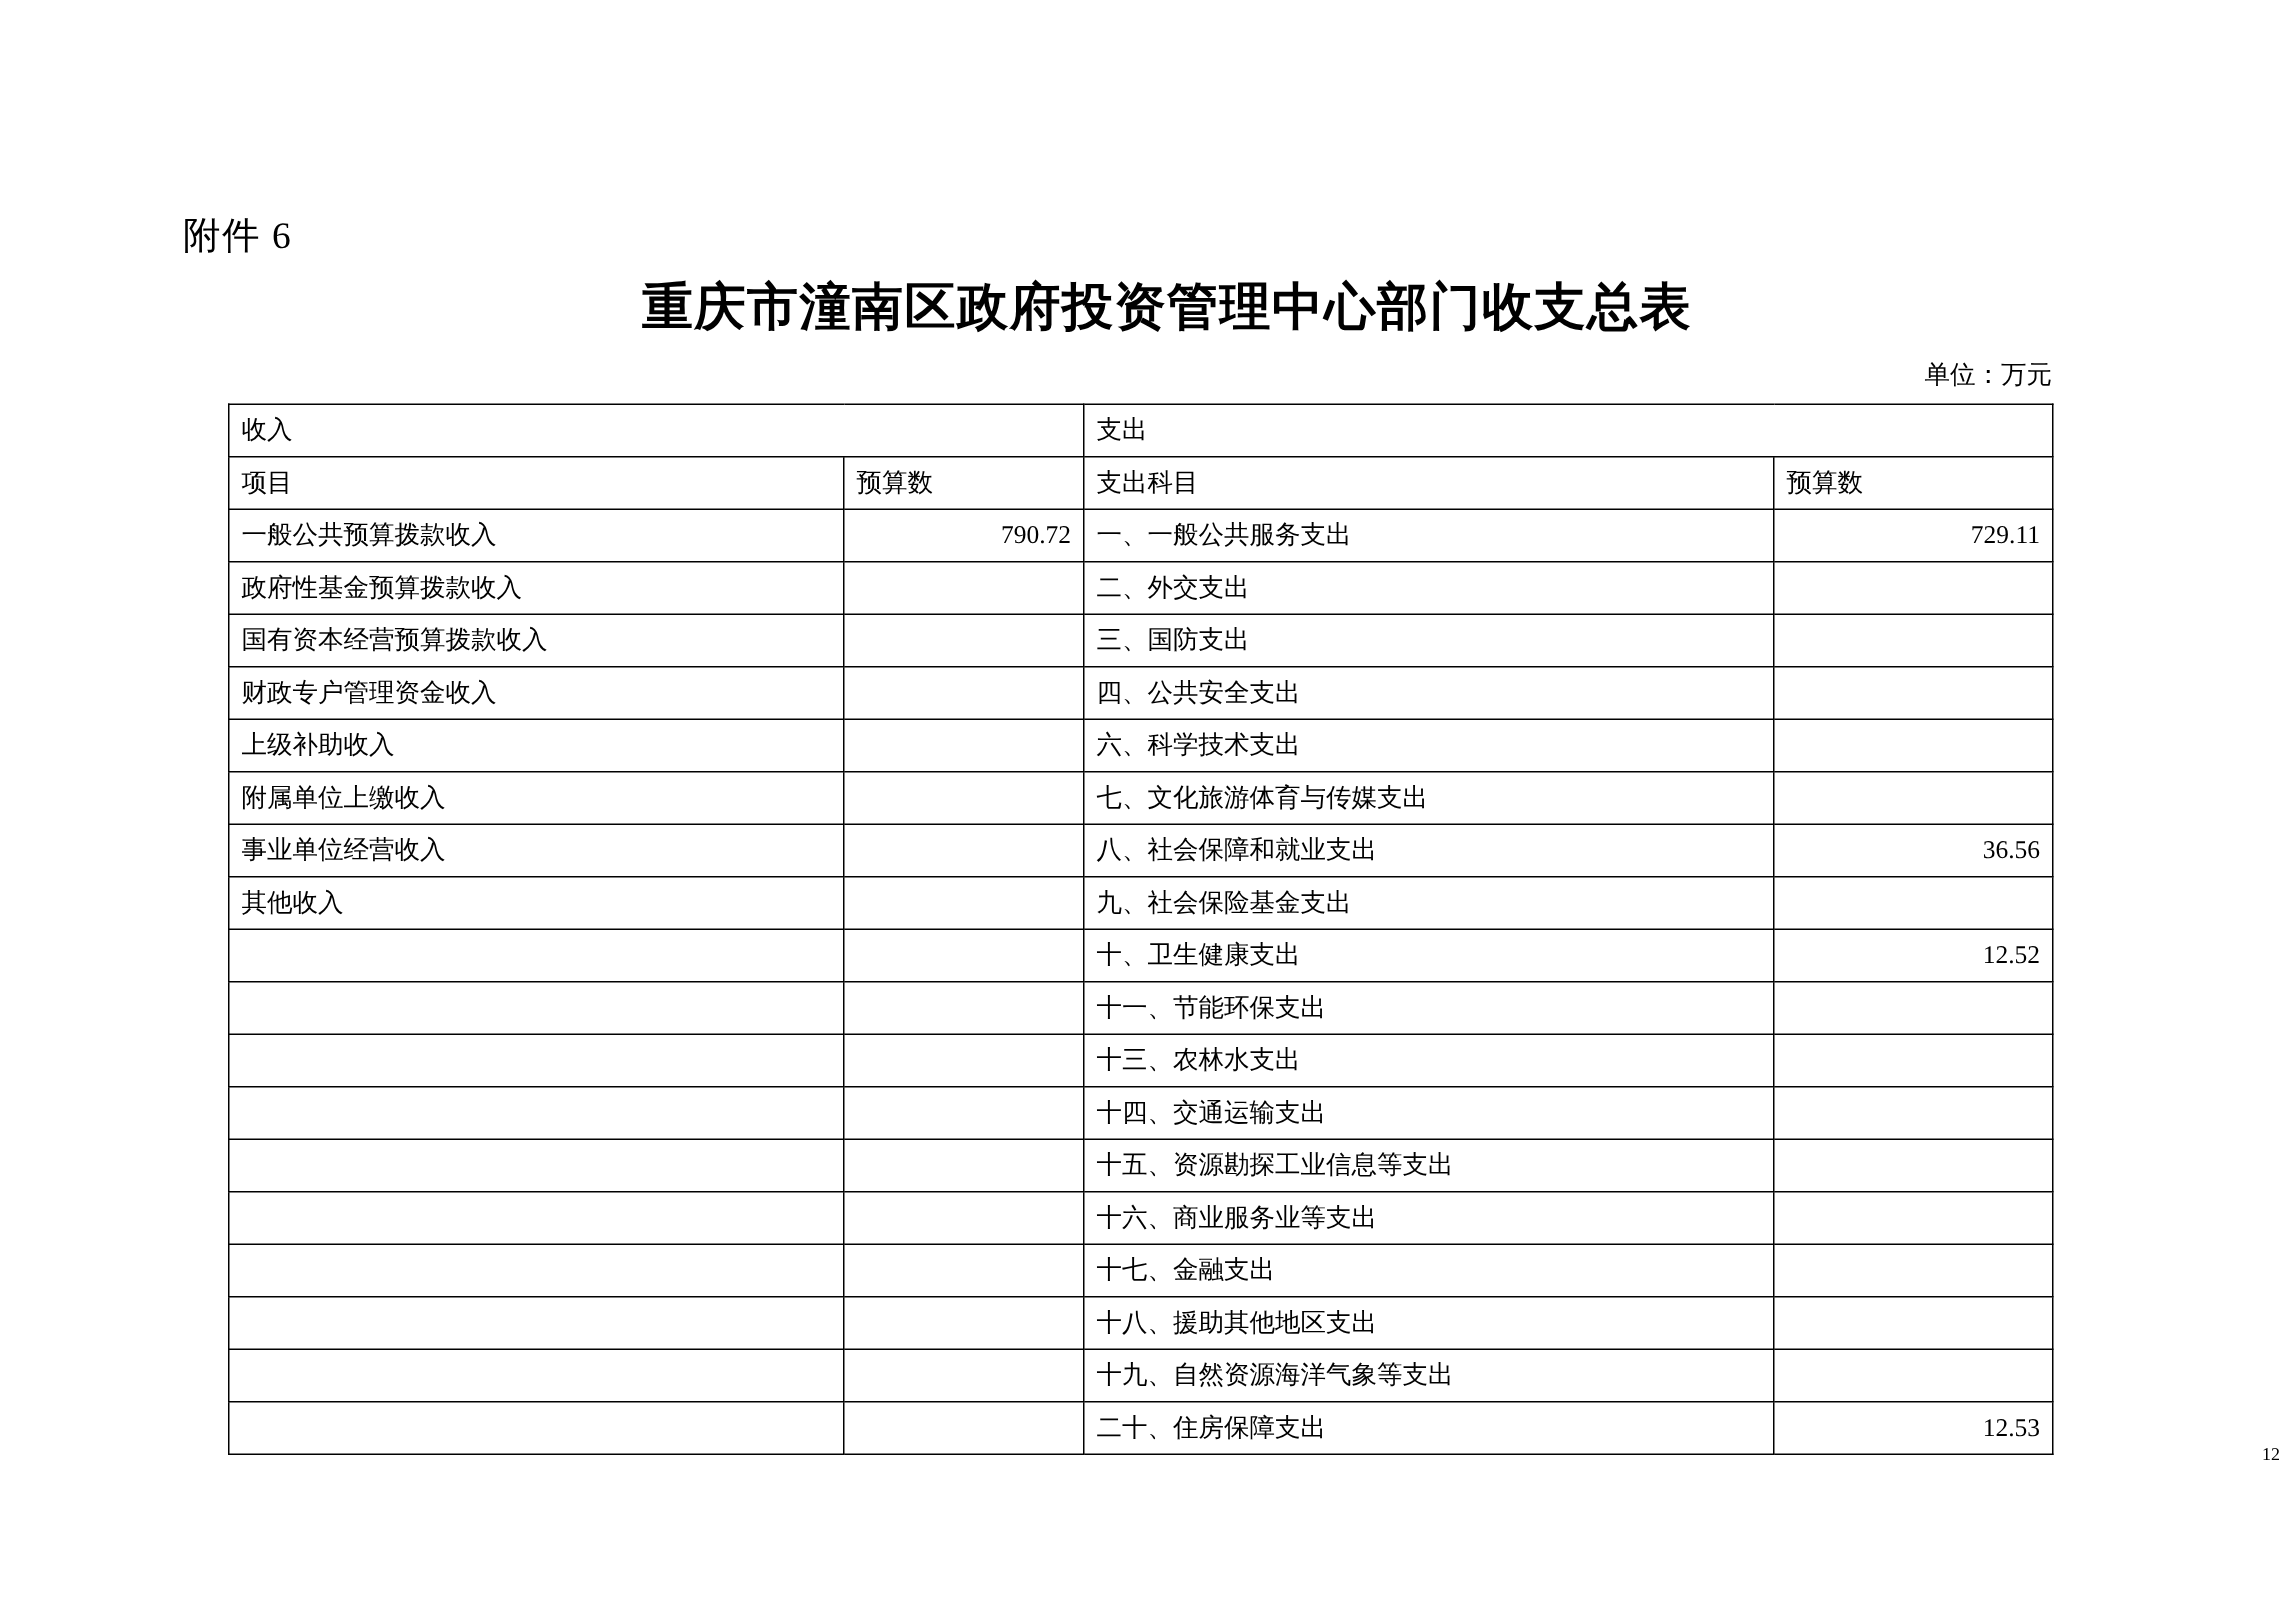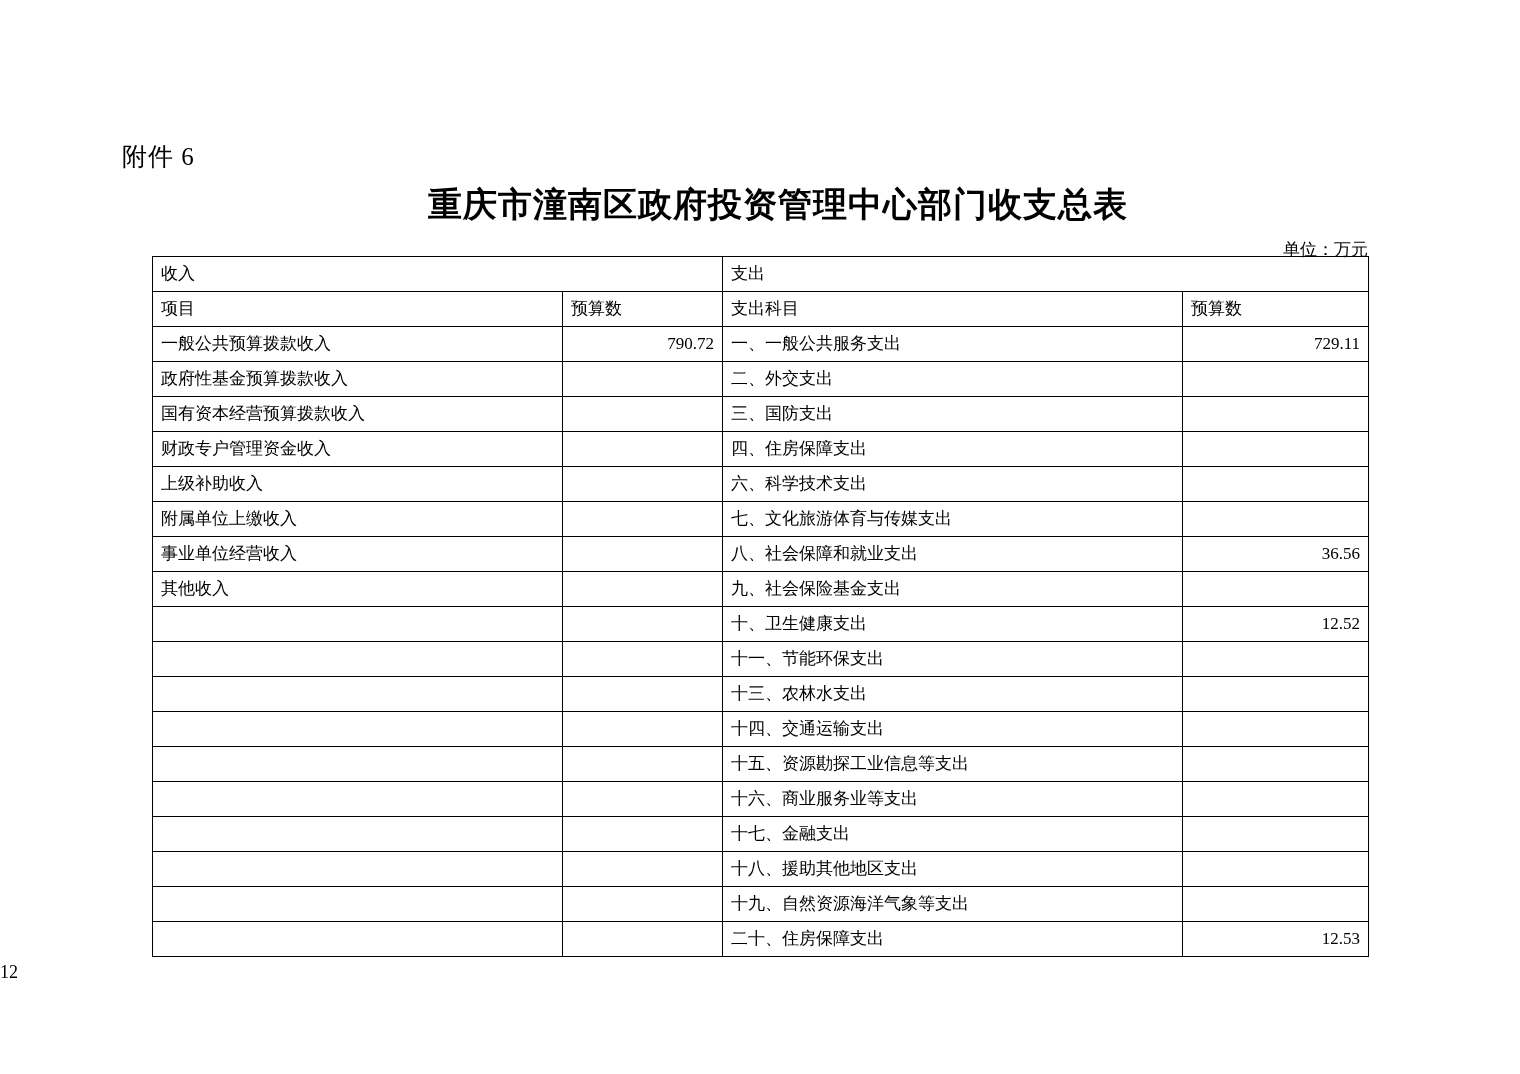--- a/index.html
+++ b/index.html
@@ -43,21 +43,21 @@
   }
   .unit-note {
     position: absolute;
     right: 152px;
     top: 238px;
     font-size: 17px;
   }
   table.budget {
     position: absolute;
     left: 152px;
-    top: 256px;
+    top: 269px;
     width: 1216px;
     border-collapse: collapse;
     table-layout: fixed;
     font-size: 17px;
     border-radius: 18px;
   }
   table.budget td {
     border: 1px solid #000000;
     height: 30px;
     padding: 2px 8px;
@@ -74,22 +74,22 @@
     padding-right: 10px;
   }
   td.hdr-span {
     text-align: left;
   }
   .page-number {
     position: absolute;
     left: 0;
     right: 0;
     top: 962px;
-    text-align: left;
-    font-size: 18px;
+    text-align: right;
+    font-size: 12px;
   }
 </style>
 </head>
 <body>
 
 <div class="page">
 
   <div class="attachment-label">附件 6</div>
 
   <div class="doc-title">重庆市潼南区政府投资管理中心部门收支总表</div>
@@ -129,21 +129,21 @@
       </tr>
       <tr>
         <td>国有资本经营预算拨款收入</td>
         <td class="num"></td>
         <td>三、国防支出</td>
         <td class="num"></td>
       </tr>
       <tr>
         <td>财政专户管理资金收入</td>
         <td class="num"></td>
-        <td>四、住房保障支出</td>
+        <td>四、公共安全支出</td>
         <td class="num"></td>
       </tr>
       <tr>
         <td>上级补助收入</td>
         <td class="num"></td>
         <td>六、科学技术支出</td>
         <td class="num"></td>
       </tr>
       <tr>
         <td>附属单位上缴收入</td>

